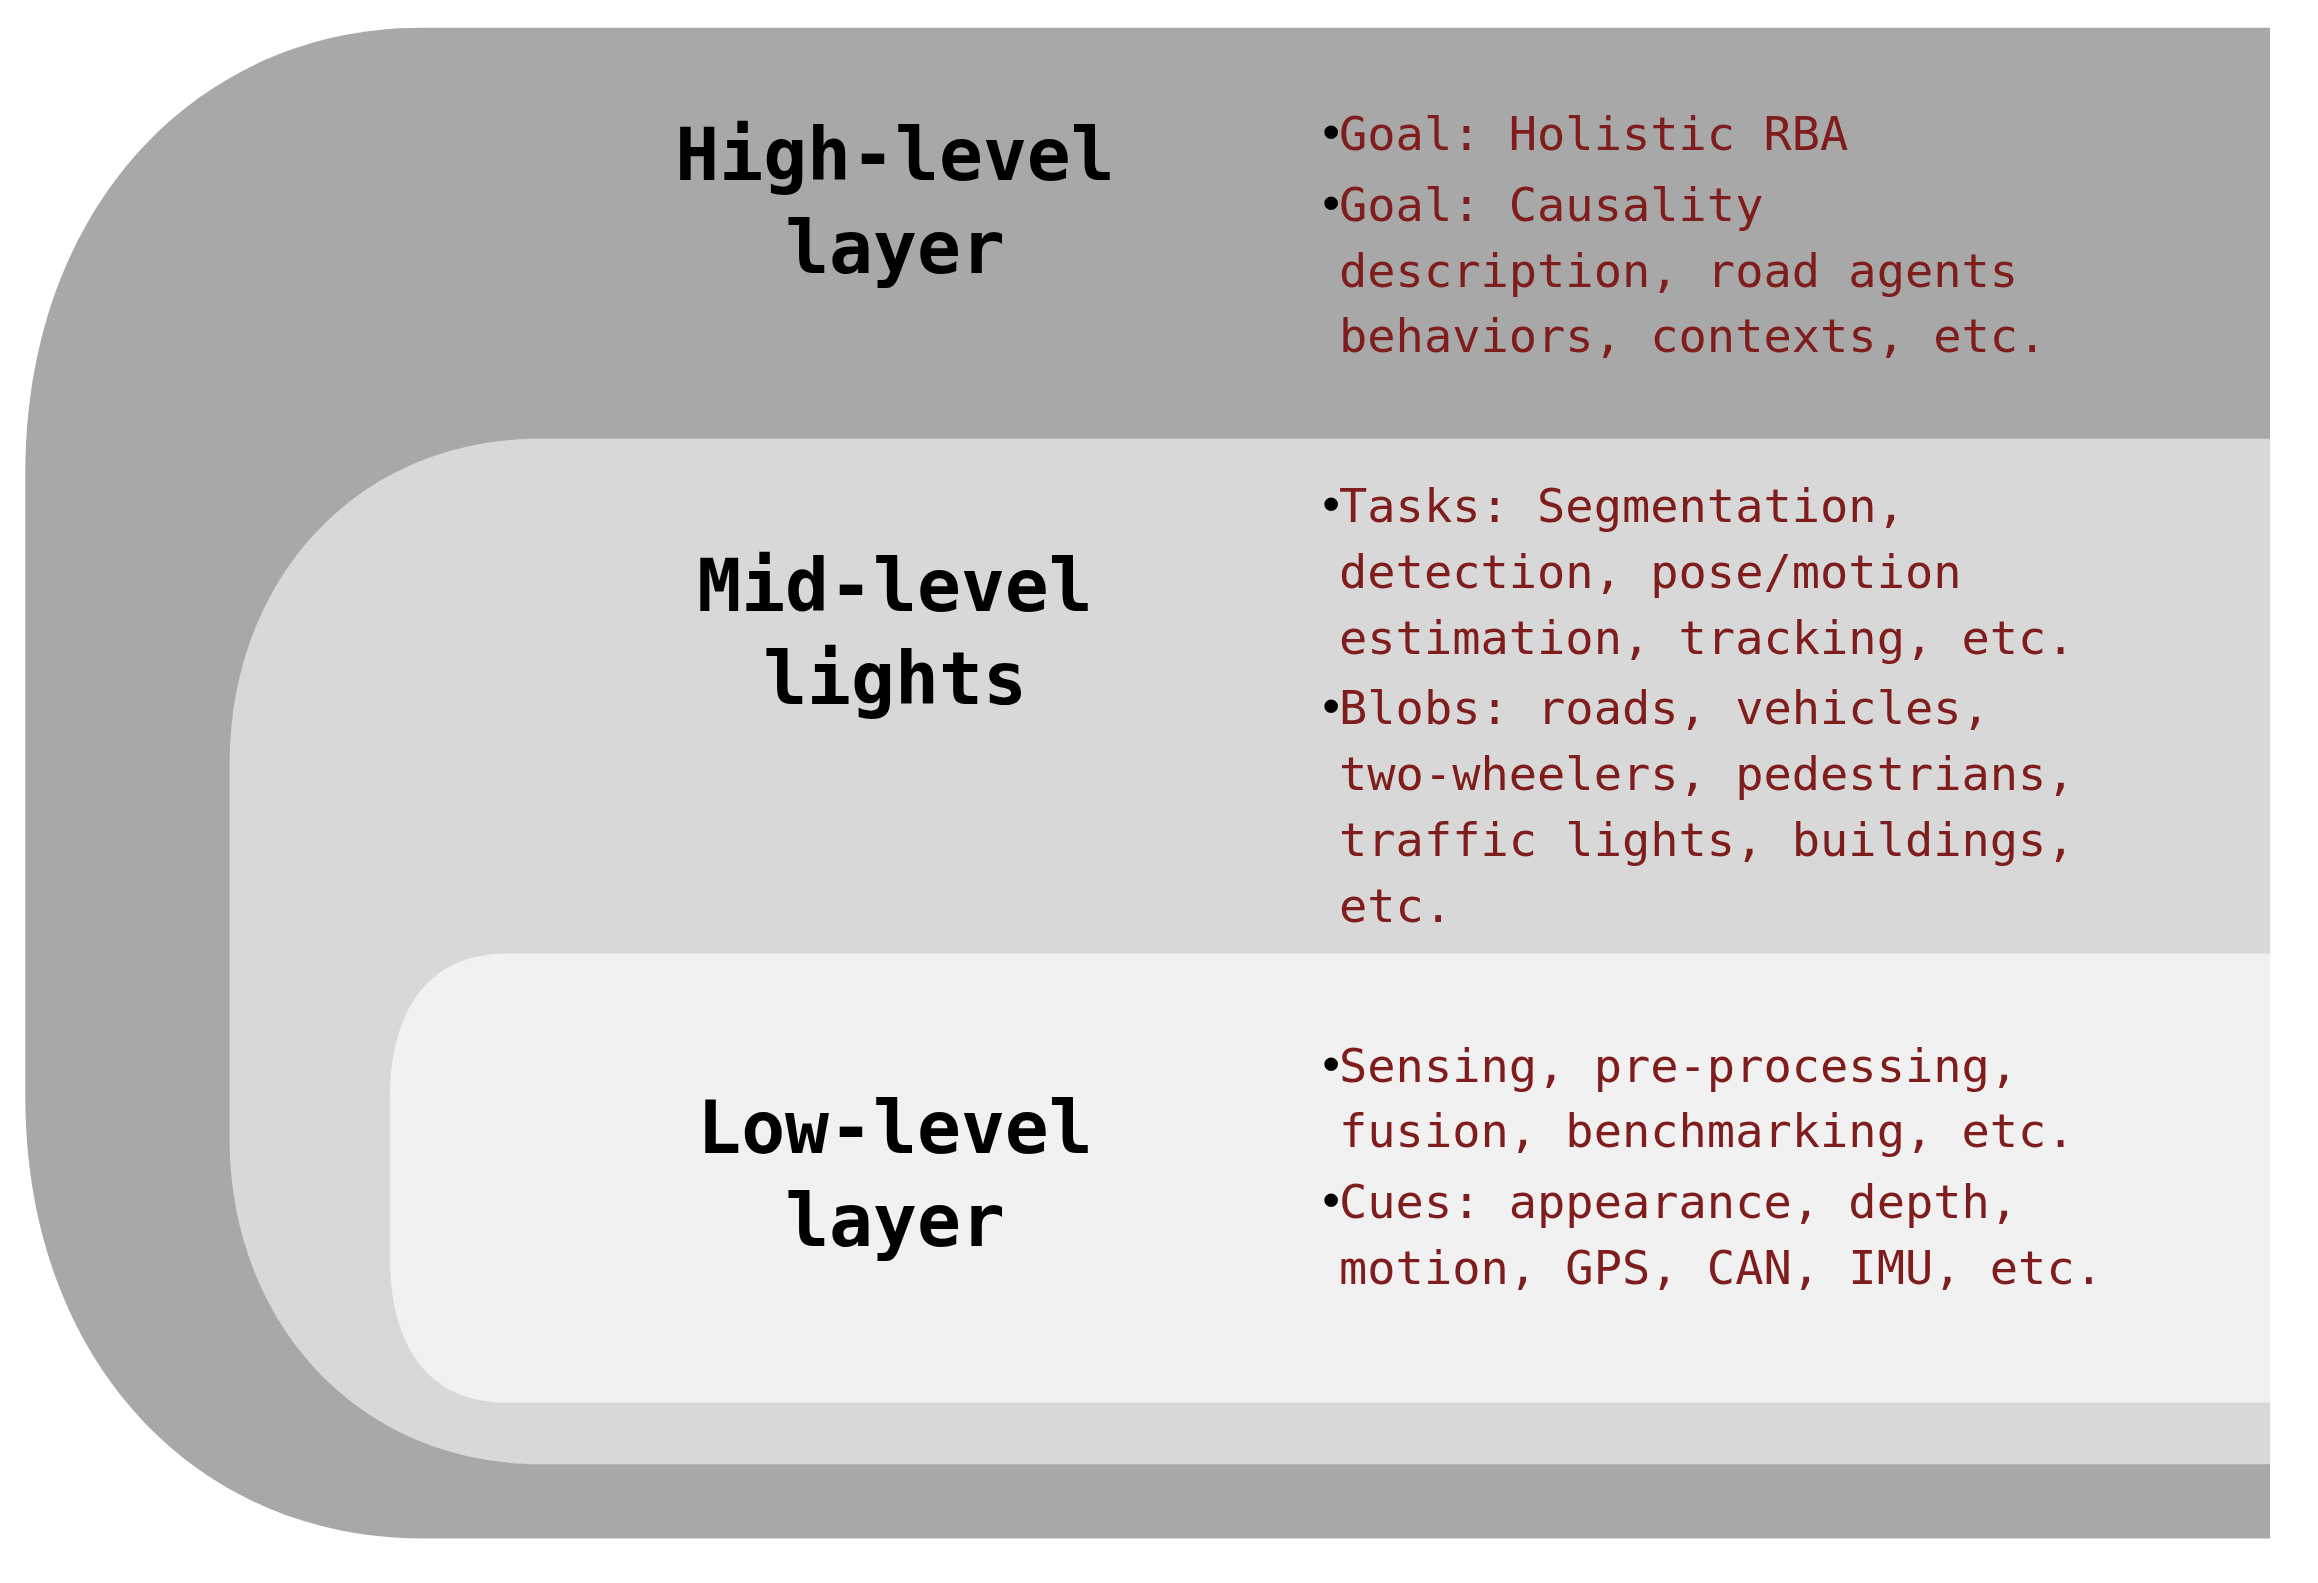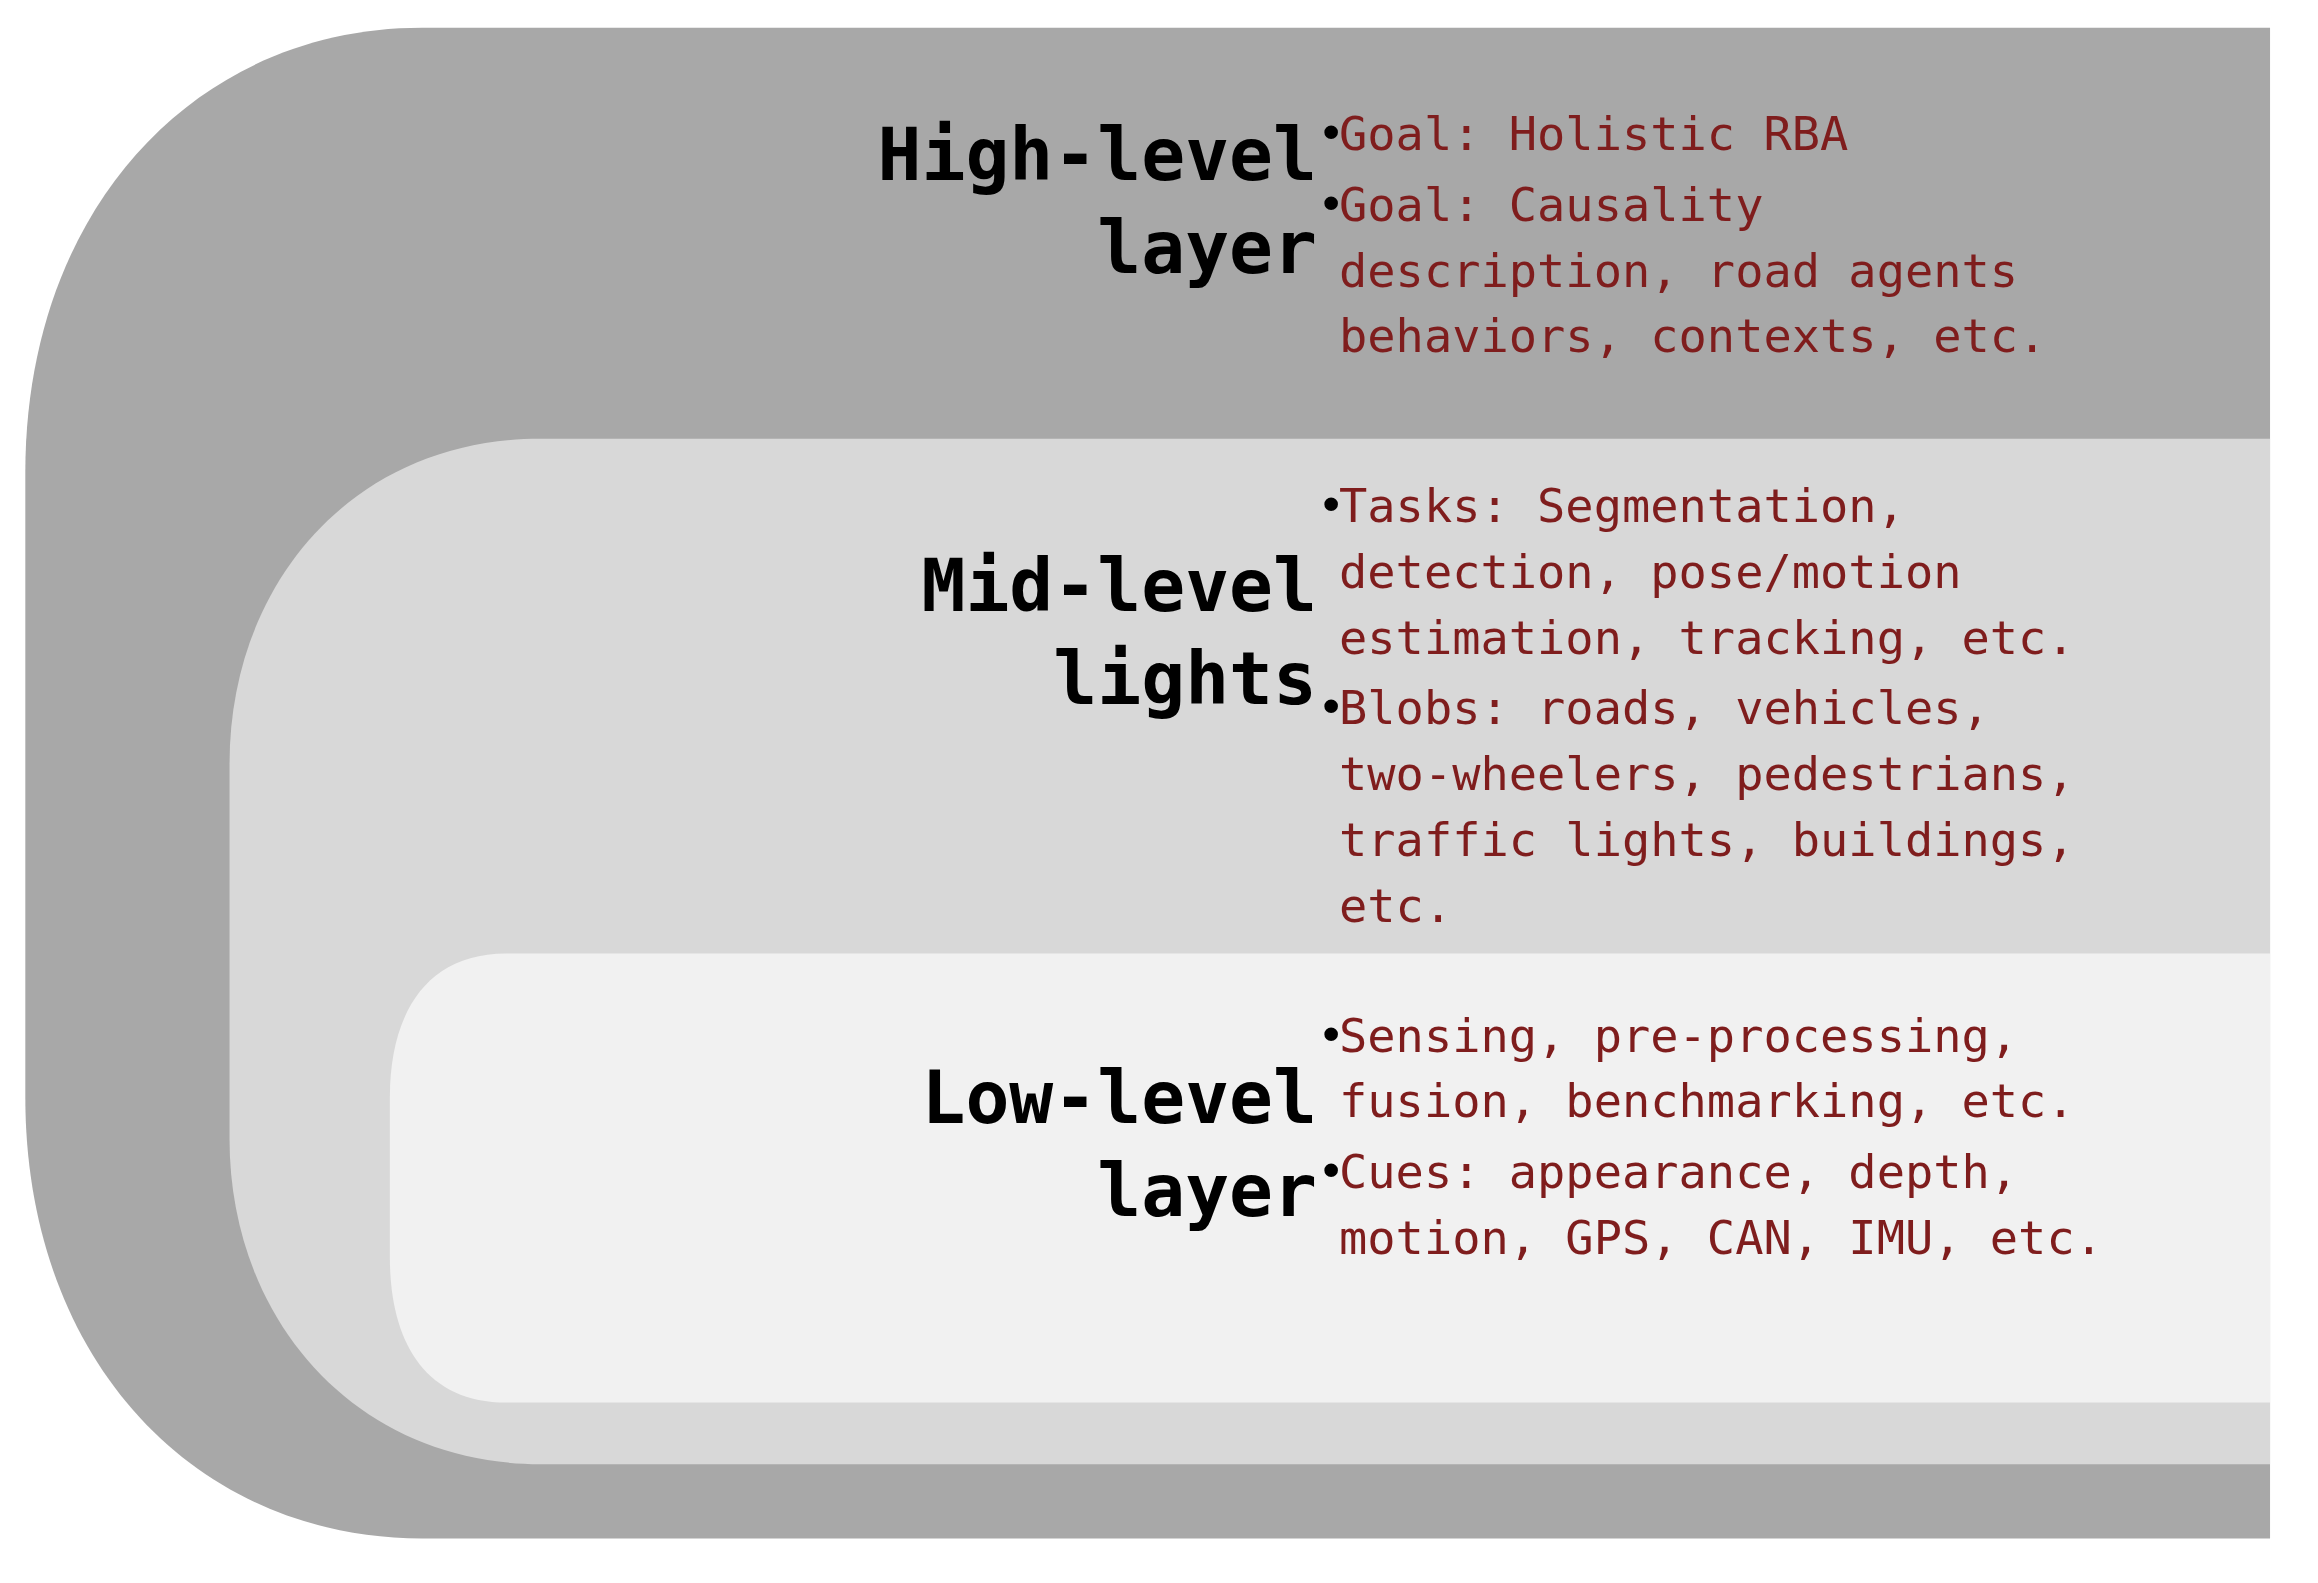--- a/index.html
+++ b/index.html
@@ -26,21 +26,21 @@
     display: flex;
     flex-direction: row;
     align-items: flex-start;
   }
   .layer-title {
     font-family: "DejaVu Sans Mono", "Liberation Mono", monospace;
     font-weight: bold;
     font-size: 73px;
     line-height: 1.28;
     color: #000000;
-    text-align: right;
+    text-align: center;
     white-space: pre-line;
     letter-spacing: 0px;
   }
   .bullet-list {
     list-style: none;
     margin: 0;
     padding: 0;
     font-family: "DejaVu Sans Mono", "Liberation Mono", monospace;
     font-weight: normal;
     font-size: 47px;
@@ -71,21 +71,21 @@
   #high-content  { left: 473px;  top: 101px;  width: 1780px; }
   #high-content .layer-title { width: 844px; padding-top: 6.8px; }
   #high-content .bullets-wrap { width: 886px; padding-top: 0px; }
 
   
   #mid-content   { left: 473px;  top: 473px;  width: 1780px; }
   #mid-content .layer-title { width: 844px; padding-top: 66px; }
   #mid-content .bullets-wrap { width: 894px; padding-top: 0px; }
 
   
-  #low-content   { left: 473px;  top: 979px; width: 1780px; }
+  #low-content   { left: 473px;  top: 1009px; width: 1780px; }
   #low-content .layer-title { width: 844px; padding-top: 72px; }
   #low-content .bullets-wrap { width: 894px; padding-top: 23.6px; }
 </style>
 </head>
 <body>
 
 <div id="stage" style="background: rgb(255, 255, 255);">
 
   <svg id="shapes" viewBox="0 0 2748 1877" width="2319" height="1584">
 

